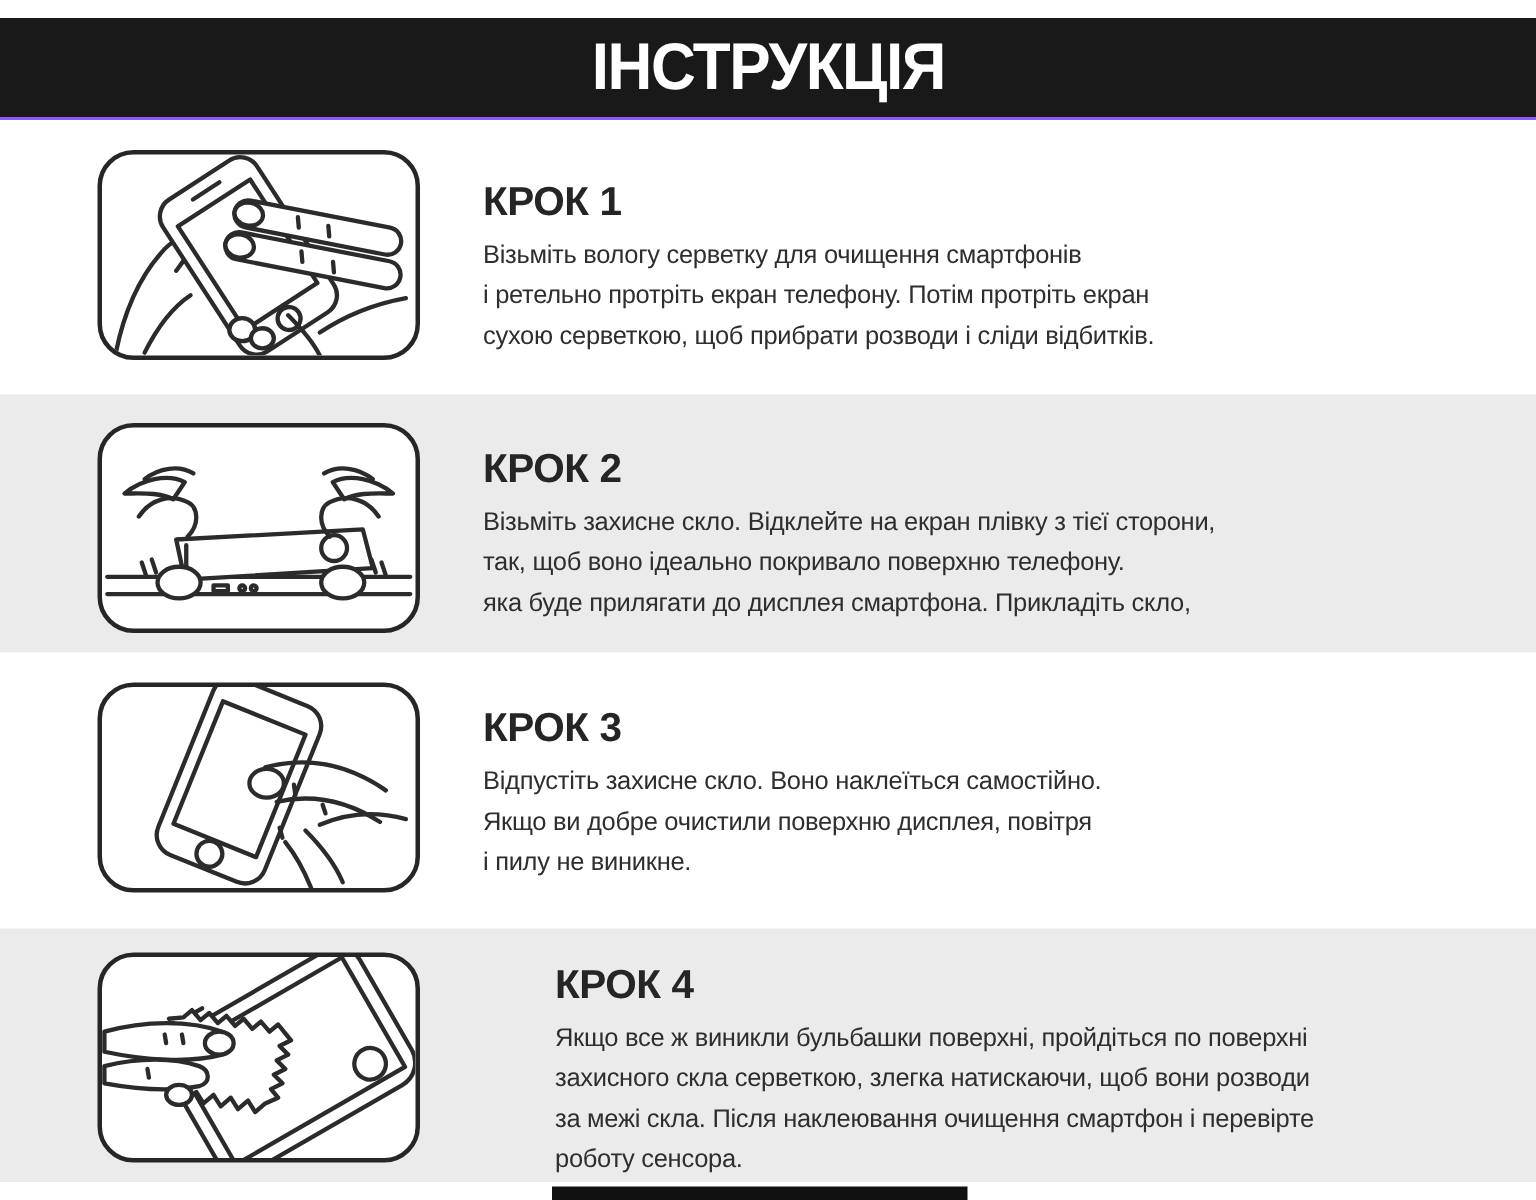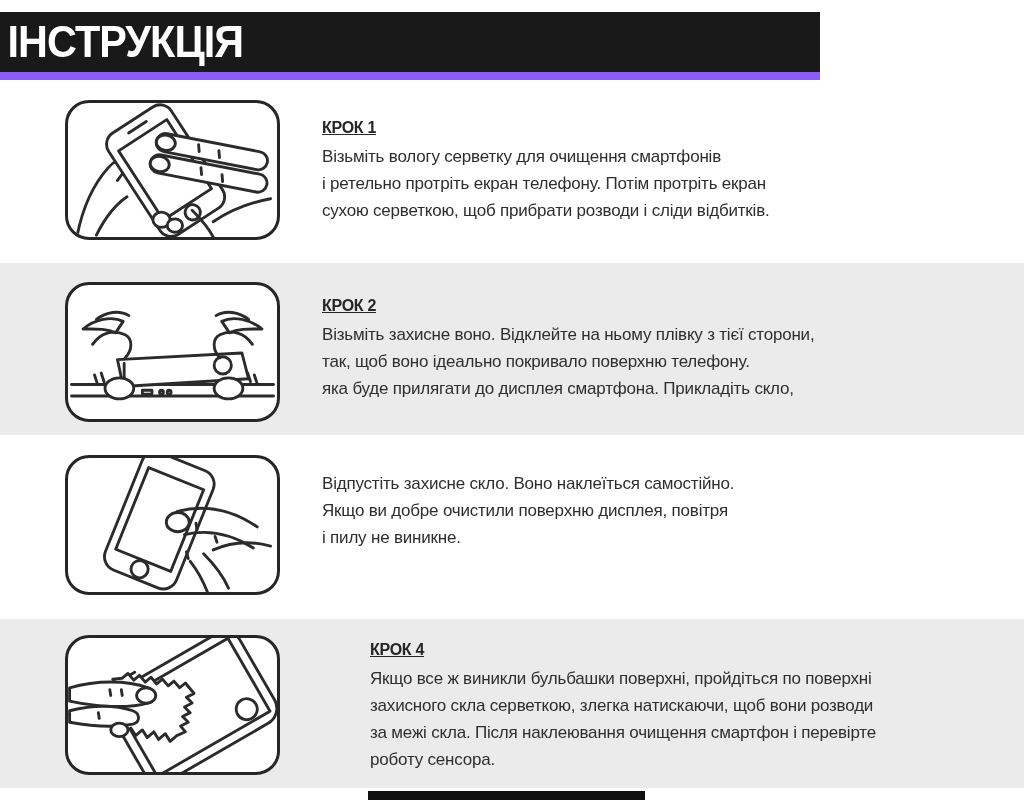--- a/index.html
+++ b/index.html
@@ -3,23 +3,23 @@
 <meta charset="utf-8">
 <style>
   html,body{margin:0;padding:0;}
   body{
     width:1024px;height:800px;position:relative;background:#ffffff;
     font-family:"Liberation Sans", sans-serif;overflow:hidden;
     -webkit-font-smoothing:antialiased;
   }
   
   .banner{
-    position:absolute;left:0;top:12px;width:820px;height:68px;
-    background:#191919;display:flex;align-items:center;justify-content:flex-start;
-    border-bottom:8px solid #8b5cf6;box-sizing:border-box;
+    position:absolute;left:0;top:12px;width:1024px;height:68px;
+    background:#191919;display:flex;align-items:center;justify-content:center;
+    border-bottom:2px solid #8b5cf6;box-sizing:border-box;
   }
   .banner-title{
     color:#ffffff;font-size:44px;font-weight:bold;letter-spacing:-1px;
     transform:scaleX(.94);transform-origin:center;
   }
   
   .band{position:absolute;left:0;width:1024px;}
   .band.gray{background:#ebebeb;}
   .band.white{background:#ffffff;}
   #band-1{top:80px;height:183px;}
@@ -37,23 +37,22 @@
   #illus-3{top:455px;}
   #illus-4{top:635px;}
   .illus svg{display:block;width:100%;height:100%;}
   
   .step-text{position:absolute;left:322px;color:#2e2e2e;}
   #text-1{top:119px;}
   #text-2{top:297px;}
   #text-3{top:470px;}
   #text-4{top:641px;margin-left:48px;}
   .step-label{
-    font-size:16px;font-weight:bold;letter-spacing:-.3px;color:#252525;
+    font-size:27px;font-weight:bold;letter-spacing:-.3px;color:#252525;
     margin:0 0 6px 0;
-    text-decoration:underline;
   }
   .step-line{
     font-size:17px;line-height:27px;letter-spacing:-.2px;white-space:nowrap;
   }
   
   .bottom-bar{
     position:absolute;left:368px;top:791px;width:277px;height:9px;background:#111111;
   }
   .stroke{stroke:#2b2b2b;fill:none;stroke-width:3;stroke-linecap:round;stroke-linejoin:round;}
   .fillw{fill:#ffffff;}
@@ -174,26 +173,27 @@
 
 <div class="step-text" id="text-1">
   <div class="step-label">КРОК 1</div>
   <div class="step-line">Візьміть вологу серветку для очищення смартфонів</div>
   <div class="step-line">і ретельно протріть екран телефону. Потім протріть екран</div>
   <div class="step-line">сухою серветкою, щоб прибрати розводи і сліди відбитків.</div>
 </div>
 
 <div class="step-text" id="text-2">
   <div class="step-label">КРОК 2</div>
-  <div class="step-line">Візьміть захисне воно. Відклейте на ньому плівку з тієї сторони,</div>
+  <div class="step-line">Візьміть захисне скло. Відклейте на екран плівку з тієї сторони,</div>
   <div class="step-line">так, щоб воно ідеально покривало поверхню телефону.</div>
   <div class="step-line">яка буде прилягати до дисплея смартфона. Прикладіть скло,</div>
 </div>
 
 <div class="step-text" id="text-3">
+  <div class="step-label">КРОК 3</div>
   <div class="step-line">Відпустіть захисне скло. Воно наклеїться самостійно.</div>
   <div class="step-line">Якщо ви добре очистили поверхню дисплея, повітря</div>
   <div class="step-line">і пилу не виникне.</div>
 </div>
 
 <div class="step-text" id="text-4">
   <div class="step-label">КРОК 4</div>
   <div class="step-line">Якщо все ж виникли бульбашки поверхні, пройдіться по поверхні</div>
   <div class="step-line">захисного скла серветкою, злегка натискаючи, щоб вони розводи</div>
   <div class="step-line">за межі скла. Після наклеювання очищення смартфон і перевірте</div>

